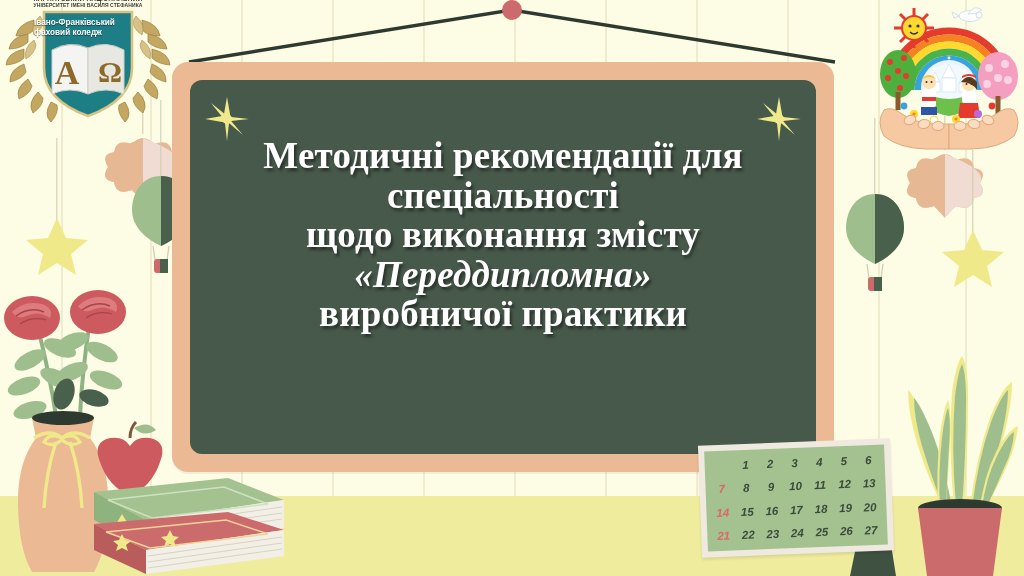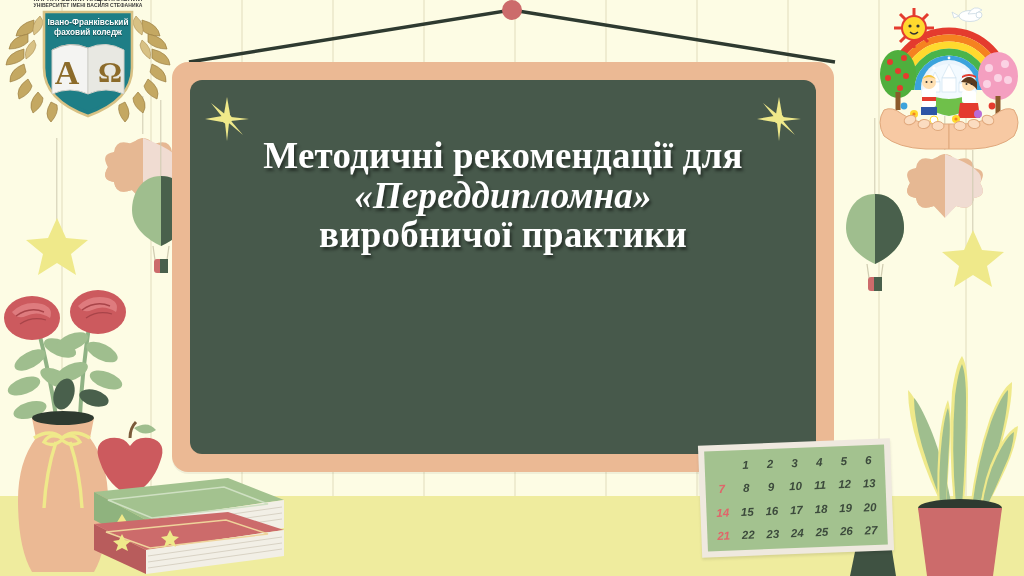--- a/index.html
+++ b/index.html
@@ -51,21 +51,21 @@
   
   .emblem { position:absolute; left:4px; top:-4px; width:168px; height:126px; }
   .emblem-top-text {
     position:absolute; left:14px; top:0px; width:140px; text-align:center;
     font-family:"Liberation Sans", sans-serif; color:#3a3a3a;
     font-weight:700; line-height:1.05;
   }
   .emblem-top-text .l1 { font-size:6.5px; letter-spacing:.2px; display:block; }
   .emblem-top-text .l2 { font-size:5px; letter-spacing:.1px; display:block; }
   .emblem-shield-text {
-    position:absolute; left:30px; top:22px; width:108px; text-align:center;
+    position:absolute; left:30px; top:22px; width:108px; text-align:left;
     font-family:"Liberation Sans", sans-serif; color:#ffffff; font-weight:700;
     line-height:1.25; font-size:8.2px; text-shadow:0 1px 1px rgba(0,0,0,.5);
   }
 
   
   .globe-art { position:absolute; right:0px; top:2px; width:150px; height:150px; }
 
   
   .mobile { position:absolute; }
   .mobile .thread { position:absolute; left:50%; top:0; width:1.4px; background:#cfcbb0; transform:translateX(-50%); }
@@ -209,20 +209,22 @@
           <polygon points="23,1 26,18 23,45 20,18"></polygon>
           <polygon points="1,23 18,20 45,23 18,26"></polygon>
           <polygon points="7,7 22,19 39,39 19,22"></polygon>
           <polygon points="39,7 27,19 7,39 19,27"></polygon>
         </g>
         <circle cx="23" cy="23" r="5" fill="#EFE98A"></circle>
       </svg>
 
       <div class="board-text">
         <span class="ln">Методичні рекомендації для</span>
+        <span class="ln">спеціальності</span>
+        <span class="ln">щодо виконання змісту</span>
         <span class="ln italic">«Переддипломна»</span>
         <span class="ln">виробничої практики</span>
       </div>
     </div>
   </div>
 
   <div class="emblem">
     <svg viewBox="0 0 168 126" style="position:absolute; inset:0; width:168px; height:126px;">
 
       <g fill="#C4A862" stroke="#9C7F44" stroke-width=".7">

